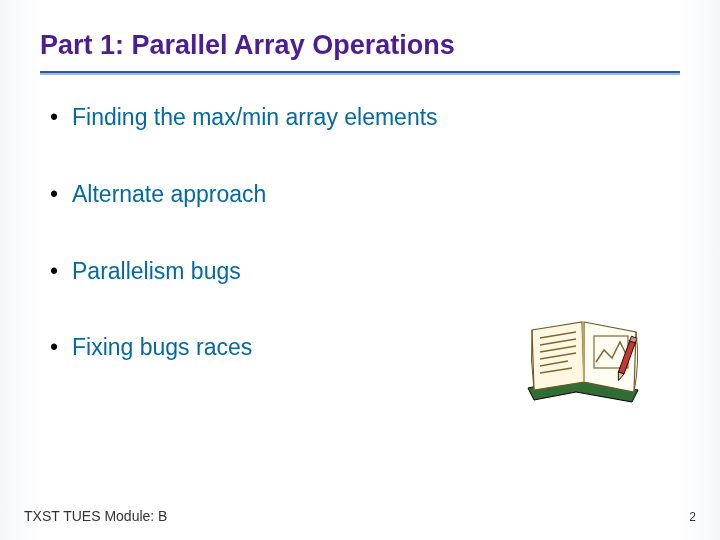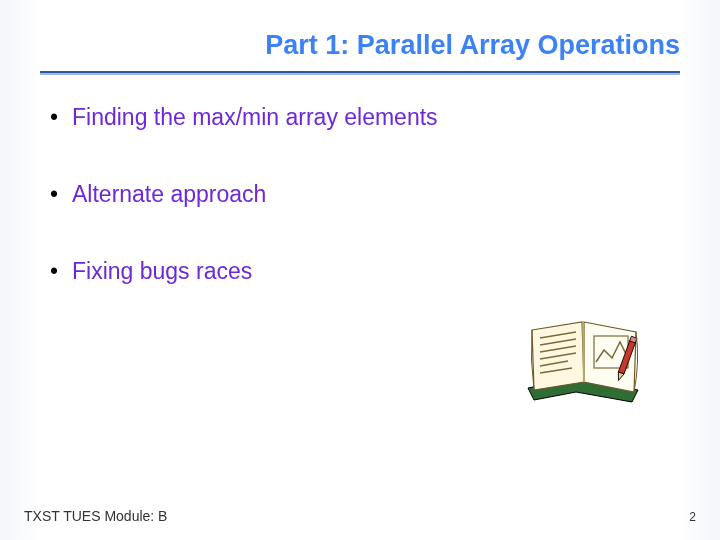--- a/index.html
+++ b/index.html
@@ -10,38 +10,38 @@
     background: linear-gradient(to right, #f4f7fb 0%, #ffffff 6%, #ffffff 94%, #f4f7fb 100%);
     position: relative;
   }
   .slide {
     width: 720px;
     height: 540px;
     position: relative;
     padding: 24px 40px 0 40px;
   }
   .title {
-    color: #3b82f6;
+    color: #4c1d95;
     font-size: 27px;
     font-weight: bold;
-    text-align: right;
+    text-align: left;
     padding: 6px 0 10px 0;
   }
   .rule {
     height: 4px;
     margin: 0 0 18px 0;
     background: linear-gradient(to bottom, #2b5aa0 0%, #2b5aa0 45%, #9db9dd 55%, #9db9dd 100%);
   }
   .bullets {
     list-style: none;
     padding: 10px 4px 0 4px;
   }
   .bullets li {
     font-size: 23px;
-    color: #6d28d9;
+    color: #0369a1;
     line-height: 1.25;
     margin-bottom: 48px;
     position: relative;
     padding-left: 28px;
   }
   .bullets li::before {
     content: "•";
     position: absolute;
     left: 6px;
     top: 0;
@@ -75,20 +75,21 @@
 <body>
 
 <div class="slide">
 
   <div class="title">Part 1: Parallel Array Operations</div>
   <div class="rule"></div>
 
   <ul class="bullets">
     <li>Finding the max/min array elements</li>
     <li>Alternate approach</li>
+    <li>Parallelism bugs</li>
     <li>Fixing bugs races</li>
   </ul>
 
   <div class="clip">
     <svg viewBox="0 0 130 100">
 
       <polygon points="8,78 60,68 118,80 112,92 56,82 14,90" fill="#2f6d34" stroke="#000" stroke-width="1"></polygon>
 
       <polygon points="12,20 62,12 64,72 14,80" fill="#fff7df" stroke="#6b5a2a" stroke-width="1.2"></polygon>
 

